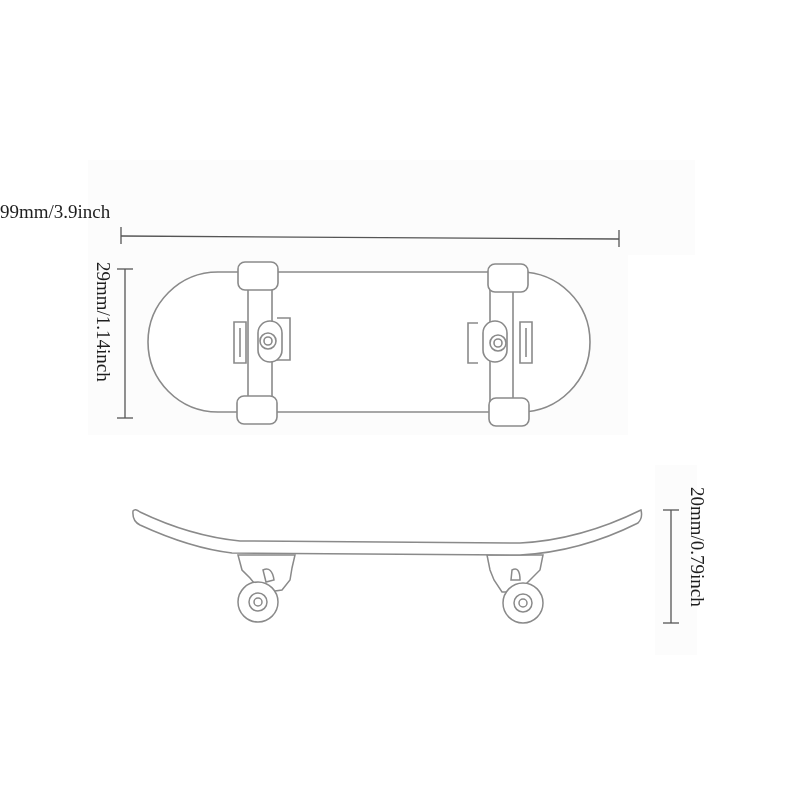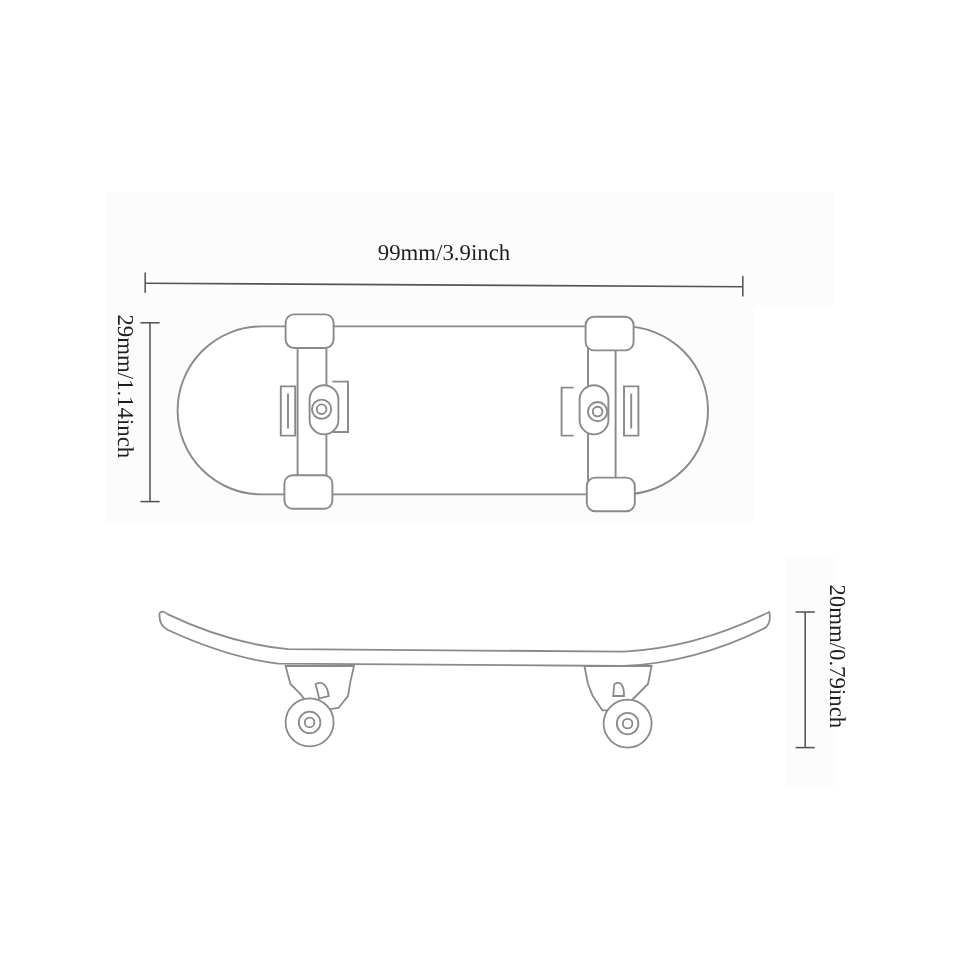--- a/index.html
+++ b/index.html
@@ -1,20 +1,20 @@
 <!DOCTYPE html>
 <html><head>
   <meta charset="utf-8">
   <style>
     html, body { margin: 0; padding: 0; background: #ffffff; }
     body { width: 800px; height: 800px; position: relative; overflow: hidden;
            font-family: "Liberation Serif", "DejaVu Serif", serif; color: #222; }
     .panel { position: absolute; background: #fcfcfc; }
     .label { position: absolute; font-size: 19px; color: #1e1e1e; white-space: nowrap; }
-    .label-h { left: 0; width: 740px; text-align: center; top: 201px; }
+    .label-h { left: 0; width: 740px; text-align: left; top: 201px; }
     .label-v { transform-origin: left top; transform: rotate(90deg); }
     svg { position: absolute; left: 0; top: 0; }
   </style>
 </head>
 <body>
 
 <div class="panel" style="left:88px;top:160px;width:607px;height:95px;"></div>
 <div class="panel" style="left:88px;top:255px;width:540px;height:180px;"></div>
 <div class="panel" style="left:655px;top:465px;width:42px;height:190px;"></div>
 

